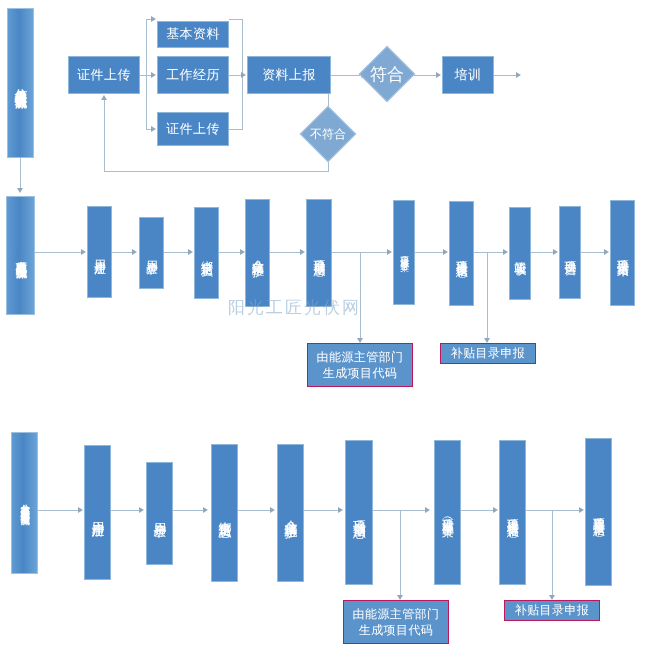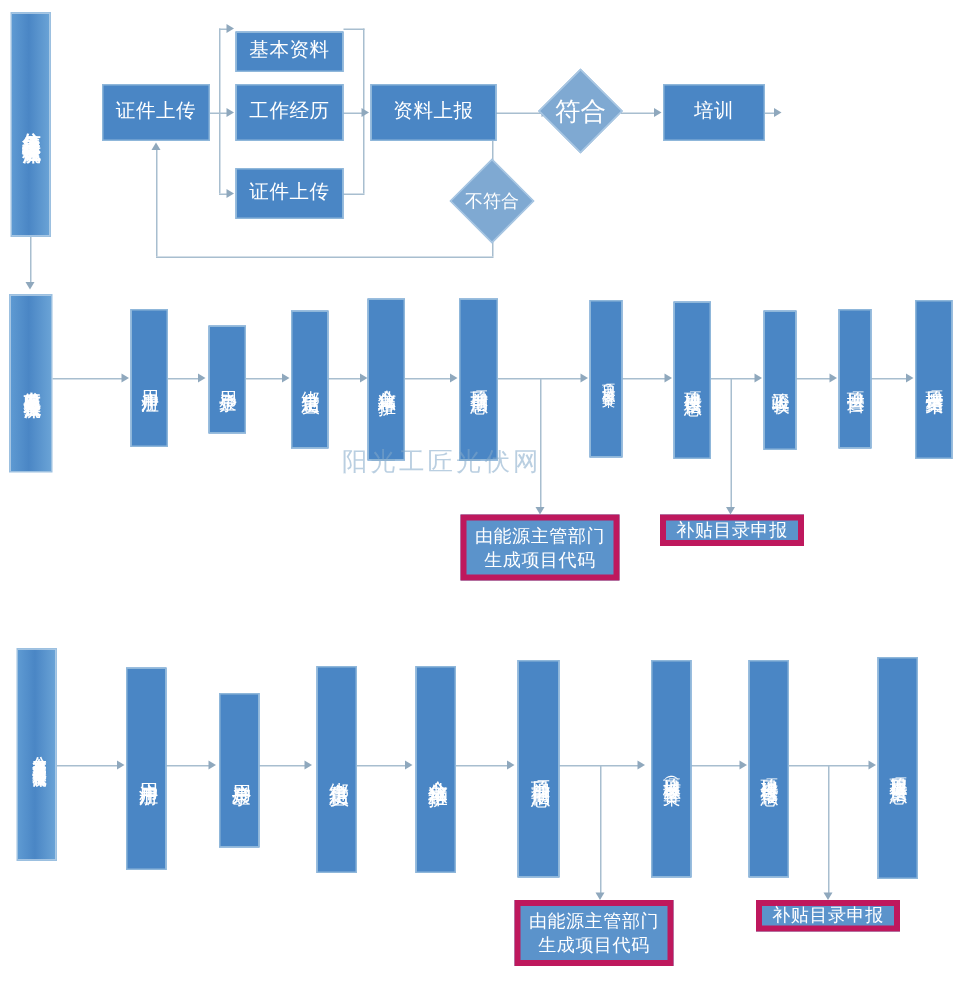--- a/index.html
+++ b/index.html
@@ -29,21 +29,21 @@
     text-orientation:upright;
     letter-spacing:1px;
   }
   .node.label{
     background:linear-gradient(90deg,#5e9ad2 0%,#4a86c5 45%,#6aa3d6 100%);
     border:1px solid #9cc0e0;
     font-weight:700;
   }
   .node.sub{
     background:#5b93cb;
-    border:4px solid #be185d;
+    border:1px solid #be185d;
     line-height:1.35;
     padding:2px 4px;
   }
   .node.pill{
     background:#3f7fc0;
     border:1px solid #86b2d8;
     border-radius:22px;
   }
   .node.train{
     background:#4a86c5;
@@ -115,21 +115,21 @@
   <div class="diamond" style="left:358px;top:53px;width:58px;height:42px;">
     <div class="dshape" style="left:9px;top:1px;width:40px;height:40px;"></div>
     <div class="dtext" style="font-size:17px;">符合</div>
   </div>
 
   <div class="diamond" style="left:290px;top:113px;width:76px;height:42px;">
     <div class="dshape" style="left:18px;top:1px;width:40px;height:40px;"></div>
     <div class="dtext" style="font-size:12px;">不符合</div>
   </div>
 
-  <div class="node train" style="left:442px;top:56px;width:68px;height:38px;font-size:13px;">培训</div>
+  <div class="node train" style="left:442px;top:56px;width:52px;height:38px;font-size:13px;">培训</div>
 
 
   <div class="ln lnh" style="left:140px;top:75px;width:12px;"></div>
   <div class="arw r" style="left:151px;top:72px;"></div>
 
   <div class="ln lnv" style="left:146px;top:19px;height:110px;"></div>
 
   <div class="ln lnh" style="left:146px;top:19px;width:6px;"></div>
   <div class="arw r" style="left:151px;top:16px;"></div>
 

